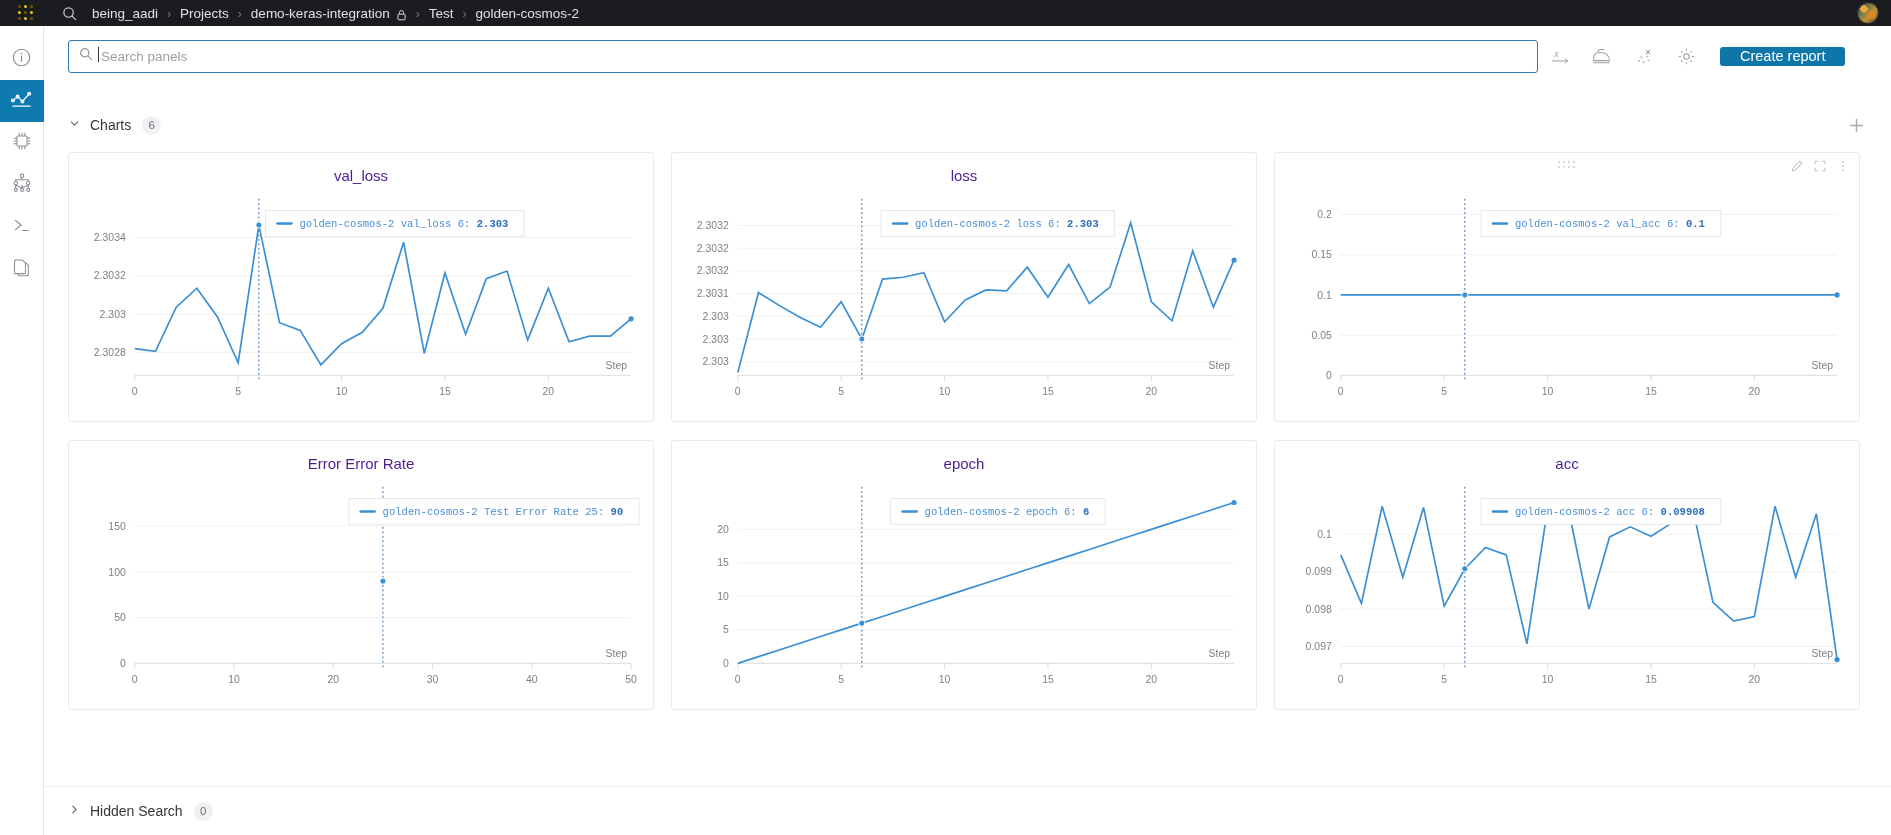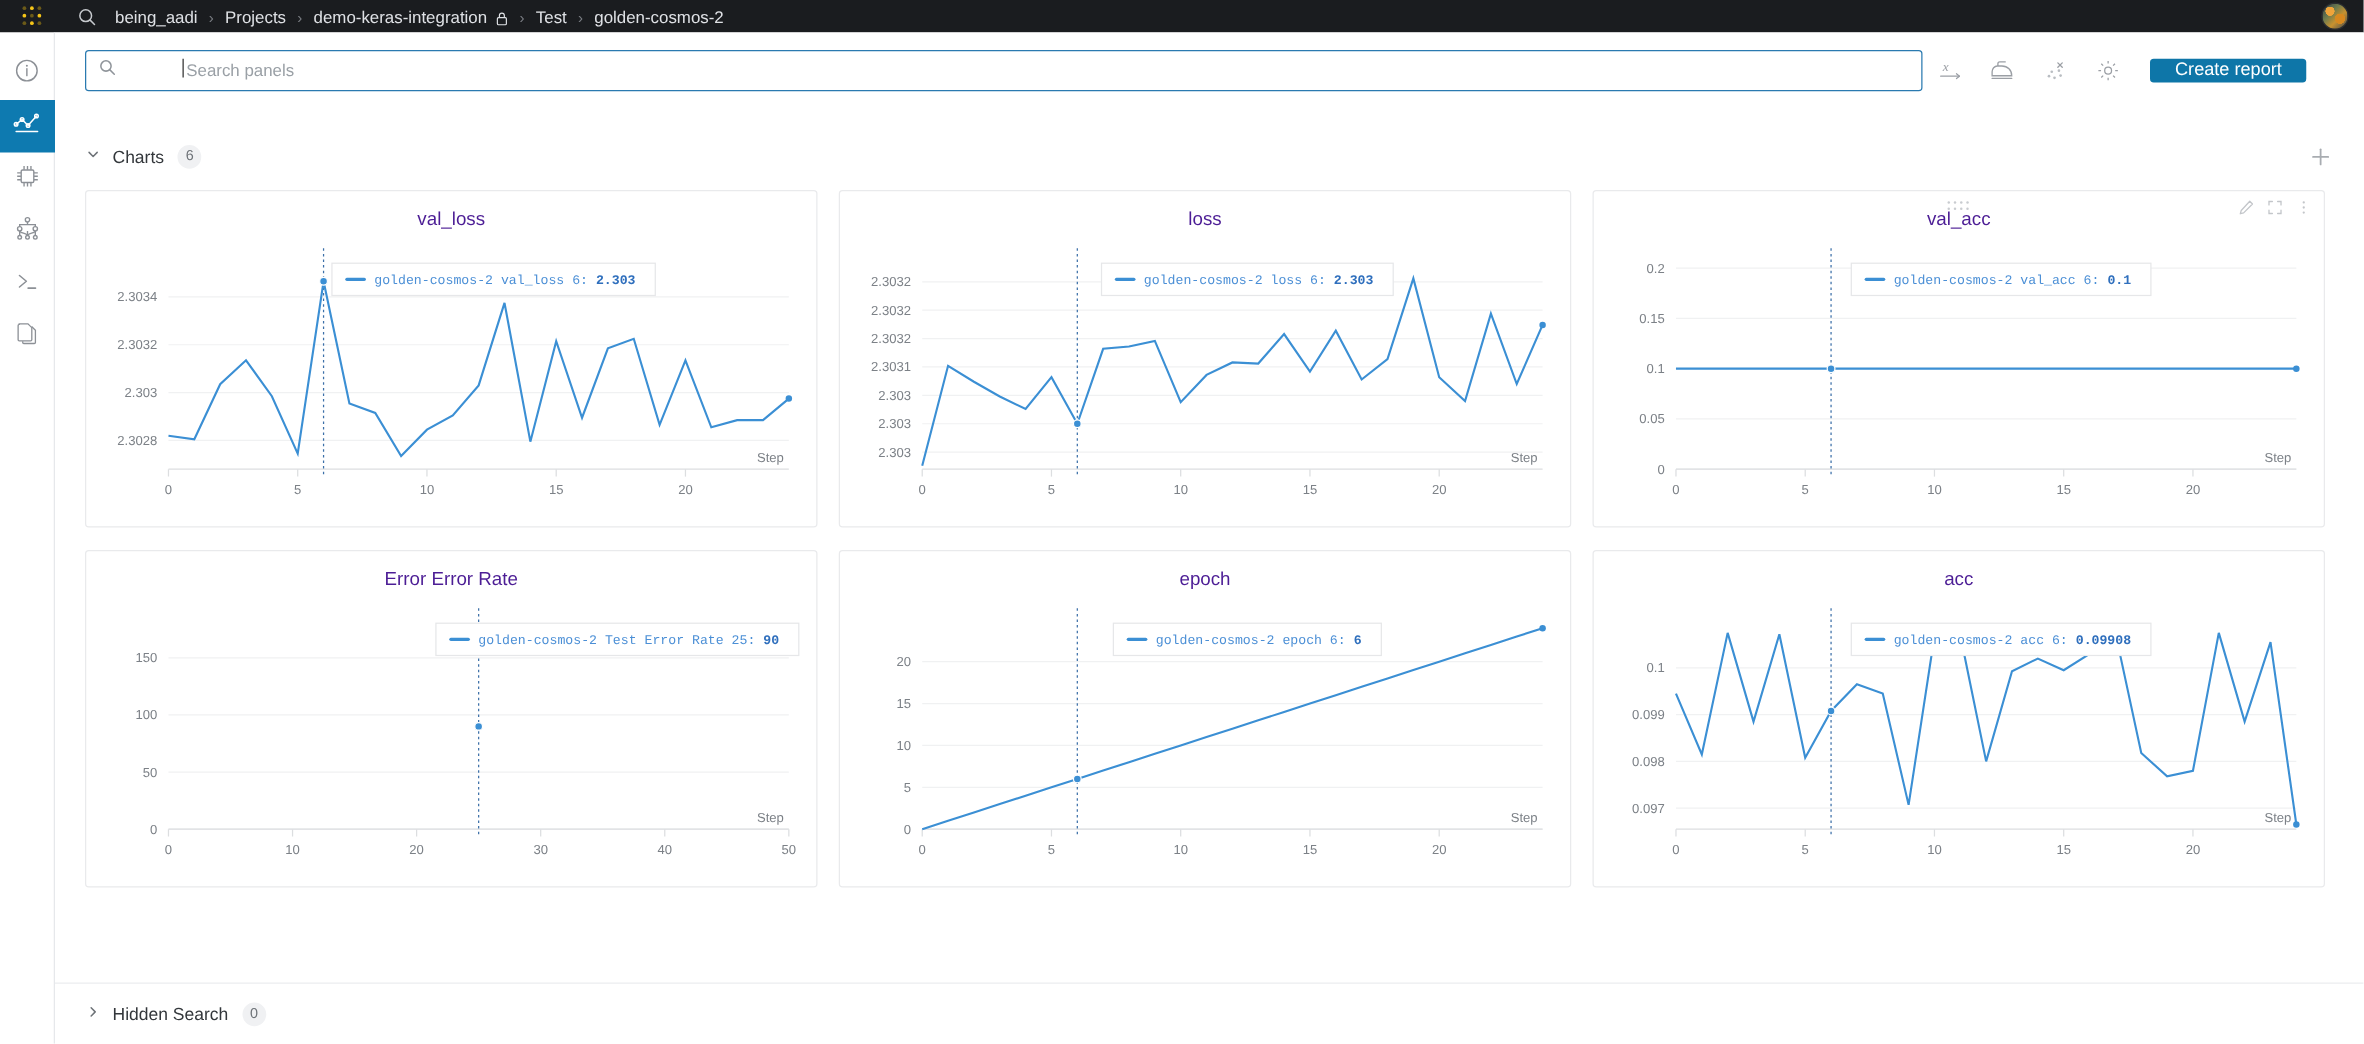--- a/index.html
+++ b/index.html
@@ -52,21 +52,21 @@
   }
 
   
   #toolbar {
     position: absolute; left: 0; top: 0; width: 1847px; height: 60px;
     display: flex; align-items: center; padding: 0 24px;
     background: #ffffff;
   }
   #searchbox {
     flex: 0 0 auto; width: 1470px; height: 33px; border: 1px solid #2a7ab0; border-radius: 3px;
-    display: flex; align-items: center; padding: 0 10px; background: #fff; gap: 48px;
+    display: flex; align-items: center; padding: 0 10px; background: #fff;
   }
   #searchbox .ph { font-size: 13.5px; color: #9aa0a6; margin-left: 8px; position: relative; }
   #searchbox .ph:before {
     content: ""; position: absolute; left: -3px; top: -2px; width: 1px; height: 15px; background: #333;
   }
   .tool-icon {
     width: 40px; height: 40px; display: flex; align-items: center; justify-content: center;
     color: #9b9fa5; cursor: pointer; margin-left: 2px;
   }
   #create-report {
@@ -404,21 +404,20 @@
             </svg></span>
           <span><svg width="14" height="14" viewBox="0 0 16 16" fill="none" stroke="#c3c6ca" stroke-width="1.2" stroke-linecap="round">
               <path d="M2.5 5.6V2.5h3.1M13.5 5.6V2.5h-3.1M2.5 10.4v3.1h3.1M13.5 10.4v3.1h-3.1"></path>
             </svg></span>
           <span><svg width="14" height="14" viewBox="0 0 16 16" fill="#c3c6ca">
               <circle cx="8" cy="3.4" r="1.05"></circle>
               <circle cx="8" cy="8" r="1.05"></circle>
               <circle cx="8" cy="12.6" r="1.05"></circle>
             </svg></span>
         </div>
-        <div class="panel-title">val_acc</div>
         <svg class="chart-svg" viewBox="0 0 586 270" preserveAspectRatio="none">
           <line x1="66" y1="224" x2="564" y2="224" class="gridline"></line>
           <text x="57" y="227.6" class="tick-lbl" text-anchor="end">0</text>
           <line x1="66" y1="183.5" x2="564" y2="183.5" class="gridline"></line>
           <text x="57" y="187.1" class="tick-lbl" text-anchor="end">0.05</text>
           <line x1="66" y1="143" x2="564" y2="143" class="gridline"></line>
           <text x="57" y="146.6" class="tick-lbl" text-anchor="end">0.1</text>
           <line x1="66" y1="102.50000000000001" x2="564" y2="102.50000000000001" class="gridline"></line>
           <text x="57" y="106.10000000000001" class="tick-lbl" text-anchor="end">0.15</text>
           <line x1="66" y1="62" x2="564" y2="62" class="gridline"></line>

